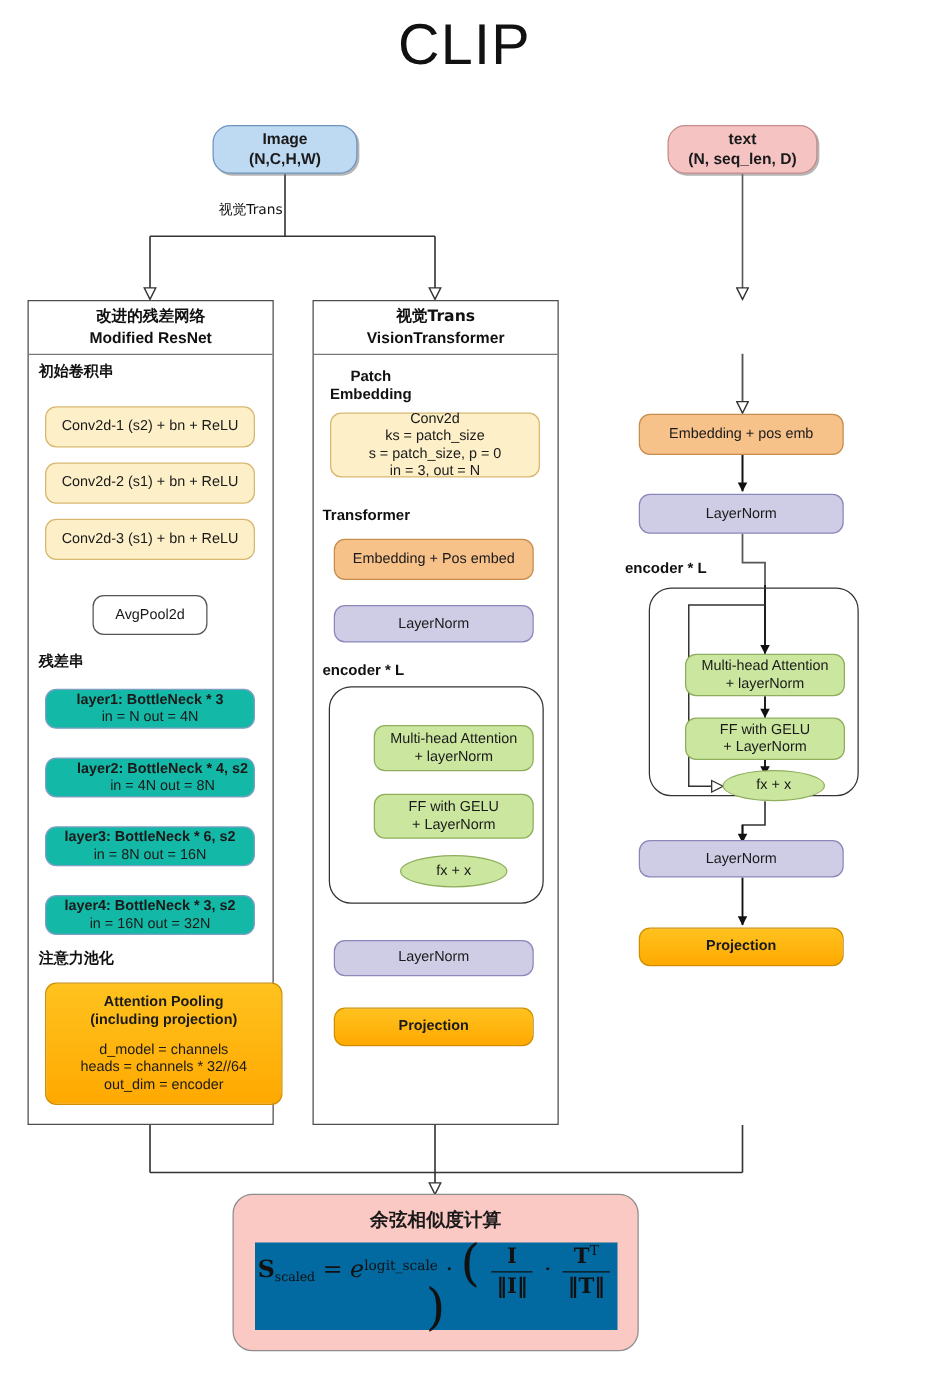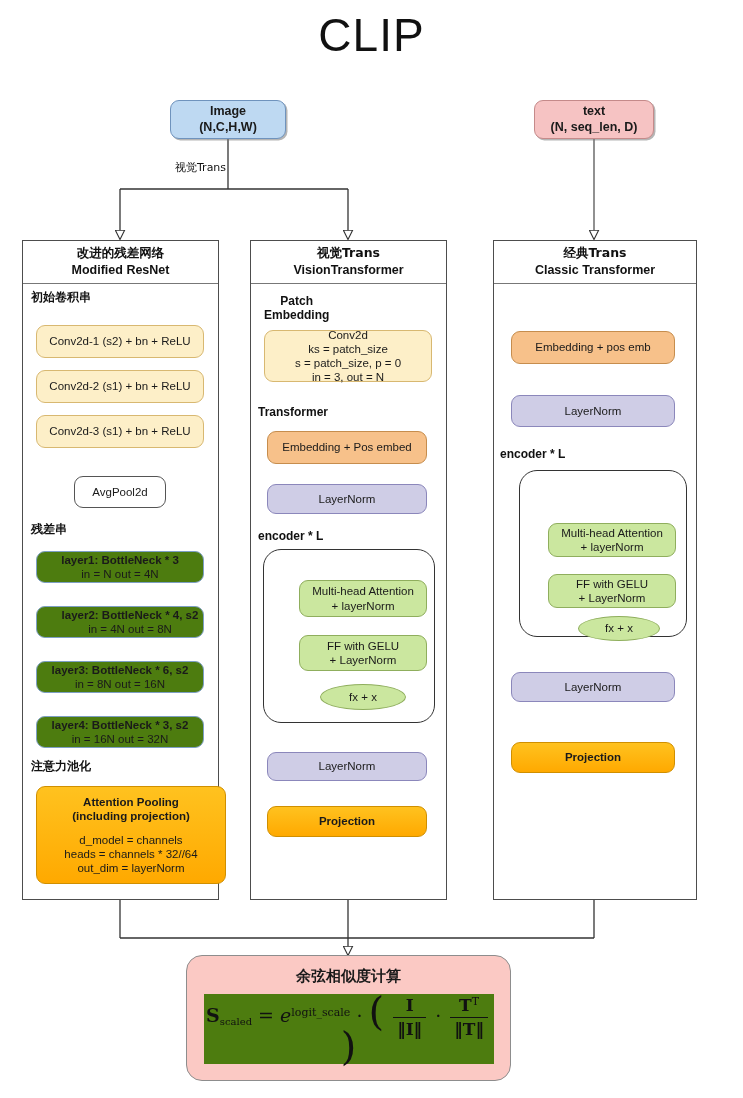--- a/index.html
+++ b/index.html
@@ -16,26 +16,26 @@
     font-size:46px;font-weight:400;color:#111;letter-spacing:1px;
   }
 
   
   .node{
     position:absolute;box-sizing:border-box;
     display:flex;flex-direction:column;align-items:center;justify-content:center;
     text-align:center;line-height:1.22;color:#1a1a1a;
   }
   .rnd{border-radius:9px;}
-  .shadow{box-shadow:1.5px 1.5px 0 rgba(120,120,120,.55);}
+  .shadow{box-shadow:1.5px 1.5px 0 rgba(120,120,120,.55);border-radius:14px;}
 
   .io-blue{background:#bed9f2;border:1.4px solid #6f93bd;}
   .io-pink{background:#f6c3c3;border:1.4px solid #c58a8a;}
   .cream{background:#fdefc8;border:1.4px solid #d8b871;}
-  .bluebox{background:#4d7c0f;border:1.2px solid #7d9fc4;align-items:center;}
+  .bluebox{background:#14b8a6;border:1.2px solid #7d9fc4;align-items:center;}
   .plain{background:#ffffff;border:1.4px solid #555;}
   .orange-l{background:#f7c18a;border:1.3px solid #c68d4d;}
   .orange-d{background:#ffb300;border:1.3px solid #d08f00;
             background:linear-gradient(#ffc21f,#ffa900);}
   .purple{background:#cfcde6;border:1.3px solid #8b87bb;}
   .green{background:#cbe79f;border:1.3px solid #8fae5d;}
   .ellipse{background:#cbe79f;border:1.3px solid #8fae5d;border-radius:50%;}
   .pinkbig{background:#fbc9c4;border:1.6px solid #8d8d8d;border-radius:16px;}
 
   
@@ -56,22 +56,22 @@
   .loopbox{
     position:absolute;box-sizing:border-box;
     border:1.4px solid #333;border-radius:18px;background:transparent;
   }
 
   .b{font-weight:bold;}
   .l1{font-size:12.5px;}
   .l2{font-size:11.5px;}
 
   .formula-card{
-    position:absolute;background:#4d7c0f;
-    display:flex;align-items:center;justify-content:center;
+    position:absolute;background:#0369a1;
+    display:flex;justify-content:center;
   }
   .formula{font-family:"DejaVu Serif","Liberation Serif",serif;font-size:19px;color:#111;}
   .formula i{font-style:italic;}
   sub.s{font-size:10px;vertical-align:-3px;font-style:normal;}
   sup.s{font-size:11px;vertical-align:6px;}
   .frac{display:inline-flex;flex-direction:column;align-items:center;vertical-align:middle;
         margin:0 3px;font-size:17px;}
   .frac .num{padding:0 4px 1px;}
   .frac .den{padding:1px 4px 0;border-top:1.4px solid #111;}
   .paren{font-size:40px;font-weight:300;line-height:0;position:relative;top:2px;}
@@ -232,21 +232,21 @@
   </div>
 
   <div class="grp-label zh" style="left:31px;top:759px;">注意力池化</div>
 
   <div class="node rnd orange-d" style="left:36px;top:786px;width:190px;height:98px;">
     <div class="b l2">Attention Pooling</div>
     <div class="b l2">(including projection)</div>
     <div style="height:10px"></div>
     <div class="l2">d_model = channels</div>
     <div class="l2">heads = channels * 32//64</div>
-    <div class="l2">out_dim = layerNorm</div>
+    <div class="l2">out_dim = encoder</div>
   </div>
 
   <div class="col" style="left:250px;top:240px;width:197px;height:660px;">
     <div class="col-head">
       <div class="zh">视觉Trans</div>
       <div>VisionTransformer</div>
     </div>
   </div>
 
   <div class="grp-label" style="left:264px;top:294px;text-align:center;">Patch
@@ -286,26 +286,20 @@
   </div>
 
   <div class="node rnd purple" style="left:267px;top:752px;width:160px;height:29px;">
     <div class="l2">LayerNorm</div>
   </div>
 
   <div class="node rnd orange-d" style="left:267px;top:806px;width:160px;height:31px;">
     <div class="b l2">Projection</div>
   </div>
 
-  <div class="col" style="left:493px;top:240px;width:204px;height:660px;">
-    <div class="col-head">
-      <div class="zh">经典Trans</div>
-      <div>Classic Transformer</div>
-    </div>
-  </div>
 
   <div class="node rnd orange-l" style="left:511px;top:331px;width:164px;height:33px;">
     <div class="l2">Embedding + pos emb</div>
   </div>
 
   <div class="node rnd purple" style="left:511px;top:395px;width:164px;height:32px;">
     <div class="l2">LayerNorm</div>
   </div>
 
   <div class="grp-label" style="left:500px;top:447px;">encoder * L</div>

